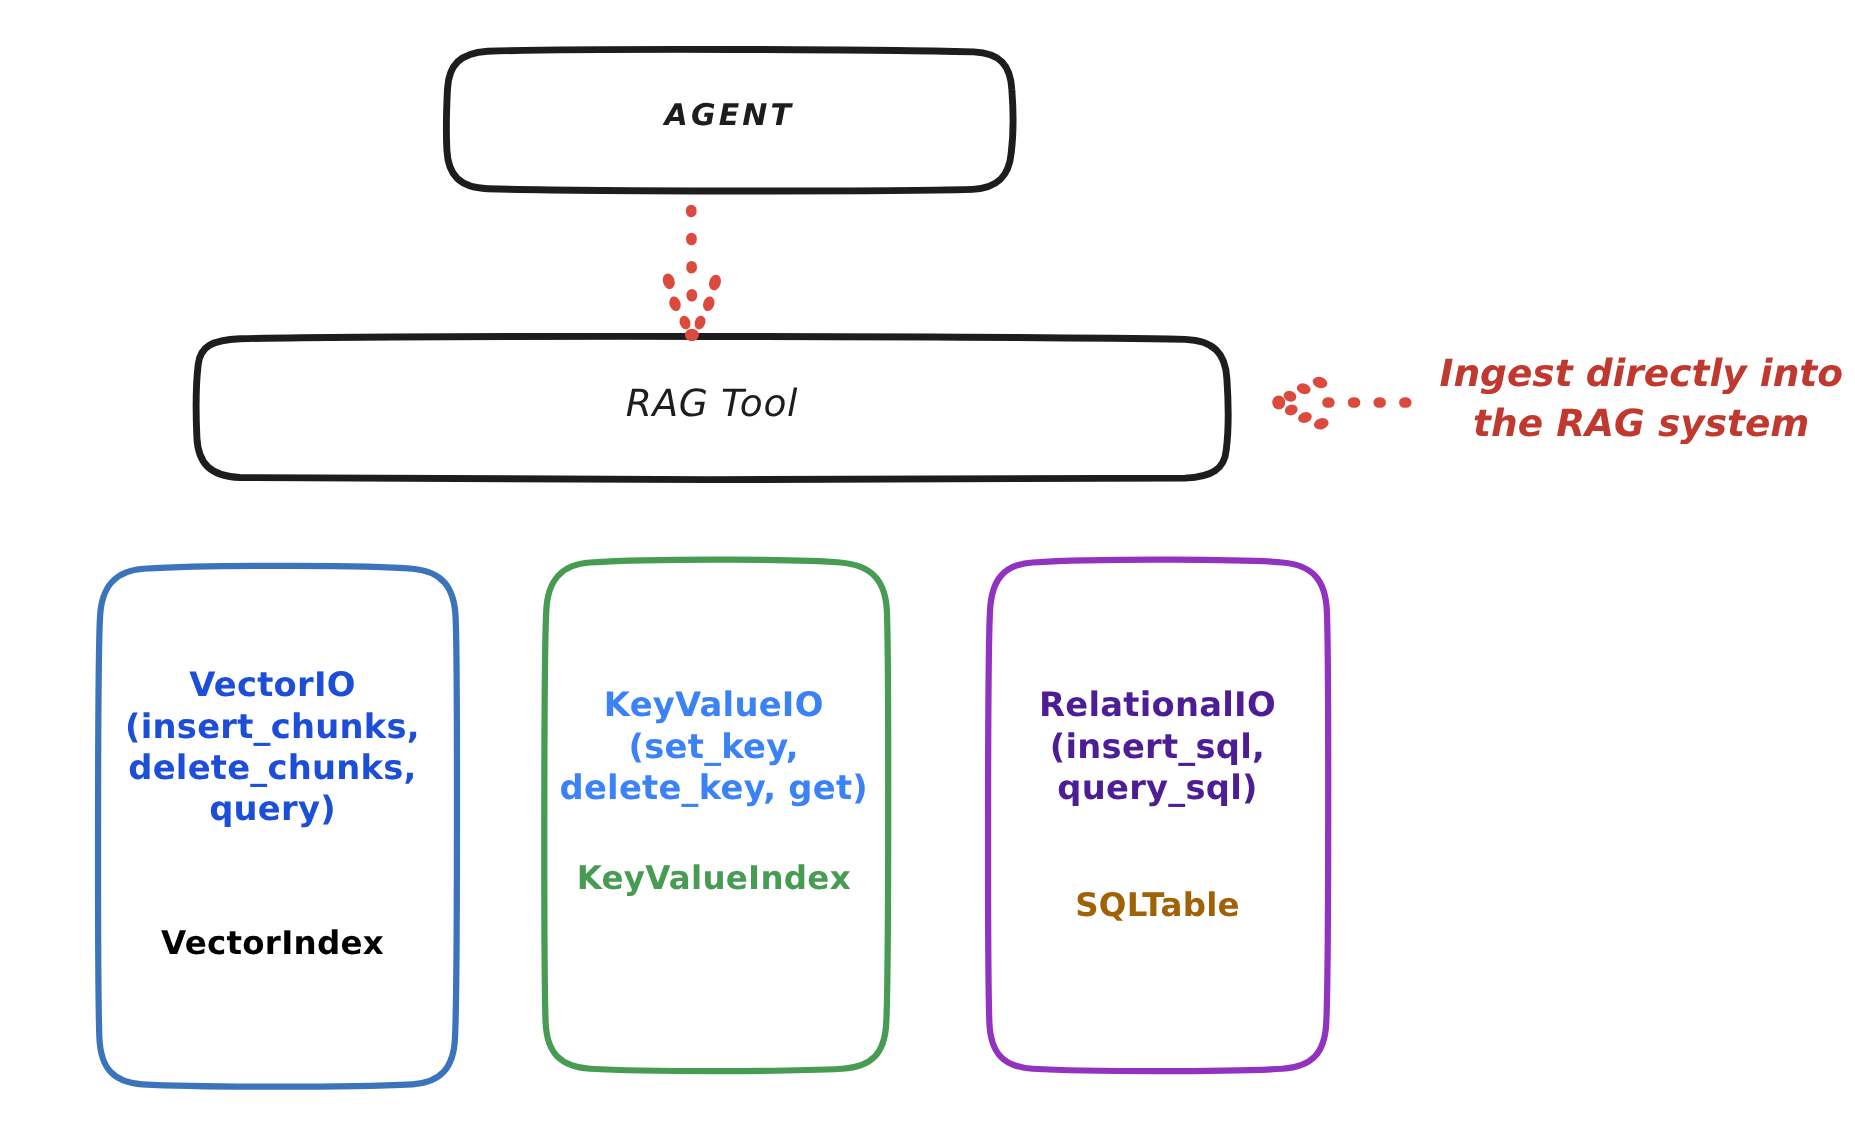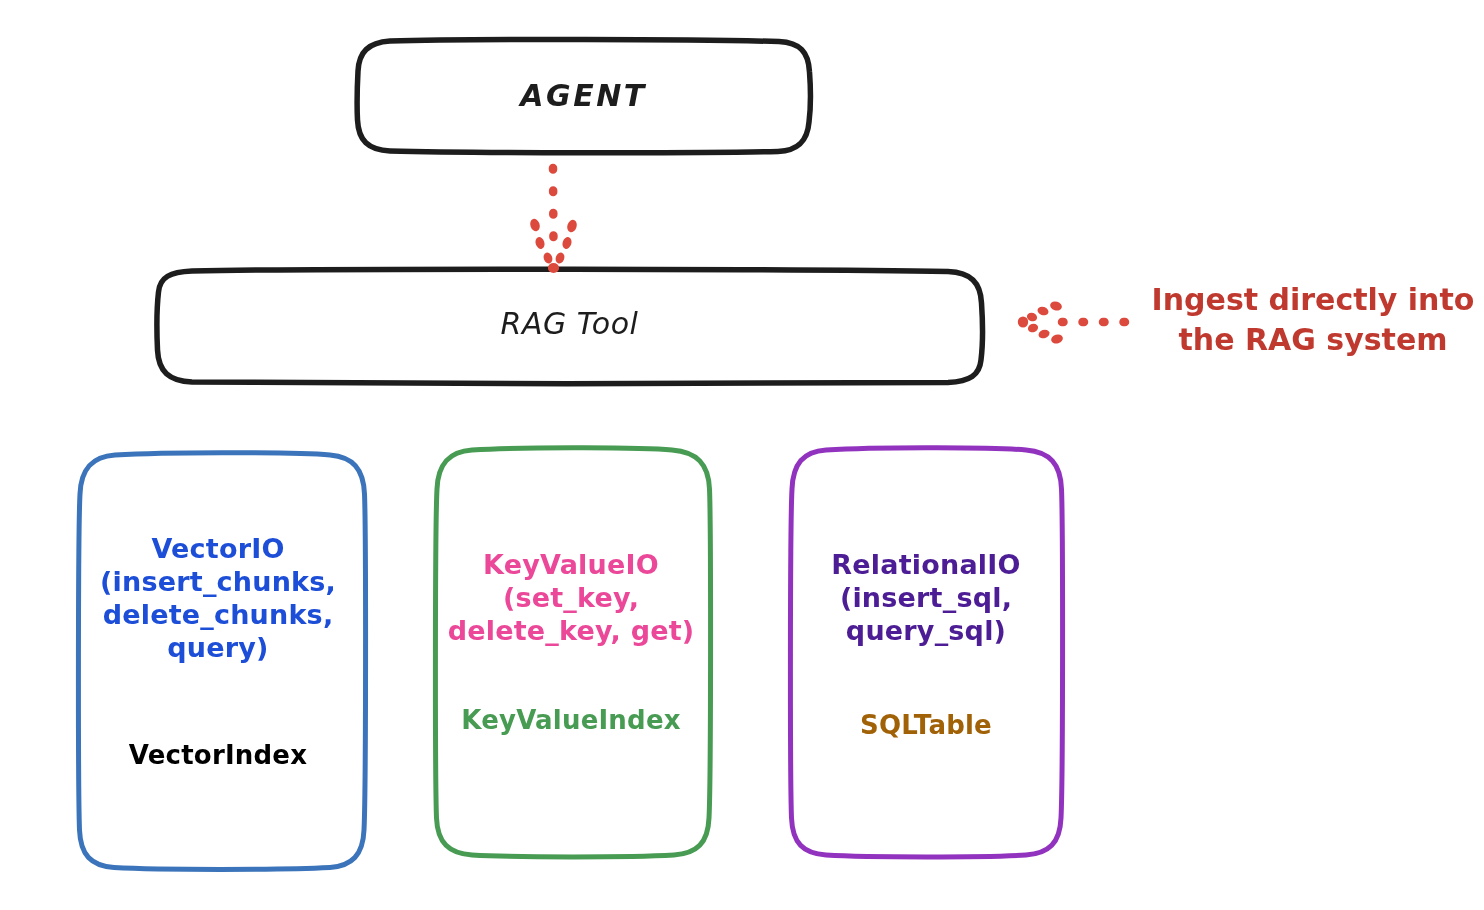--- a/index.html
+++ b/index.html
@@ -30,21 +30,21 @@
     white-space: pre-line;
     pointer-events: none;
     font-family: "DejaVu Sans", sans-serif;
   }
 
   
   #agent-label {
     left: 357px;
     top: 78px;
     width: 453px;
-    font-size: 30px;
+    font-size: 24px;
     font-style: italic;
     font-weight: 600;
     letter-spacing: 2.5px;
     color: #1d1d1d;
   }
 
   
   #rag-label {
     left: 157px;
     top: 306px;
@@ -64,38 +64,39 @@
   }
   .store-index {
     font-size: 26px;
     font-weight: 600;
     letter-spacing: 0.2px;
   }
 
   #vector-api   { left: 72px;  top: 533px; width: 292px; color: #1d4ed8; }
   #vector-index { left: 72px;  top: 740px; width: 292px; color: #000000; }
 
-  #kv-api       { left: 430px; top: 549px; width: 282px; color: #ec4899; }
-  #kv-index     { left: 430px; top: 705px; width: 282px; color: #489b52; }
+  #kv-api       { left: 430px; top: 549px; width: 282px; color: #3b82f6; }
+  #kv-index     { left: 430px; top: 688px; width: 282px; color: #489b52; }
 
   #rel-api      { left: 790px; top: 549px; width: 272px; color: #4c1d95; }
   #rel-index    { left: 790px; top: 710px; width: 272px; color: #a16207; }
 
   
   #ingest-note {
     position: absolute;
     left: 1148px;
     top: 280px;
     width: 330px;
     font-size: 30px;
     font-weight: 600;
     line-height: 1.32;
     color: #c0392f;
     text-align: center;
     white-space: pre-line;
+    font-style: italic;
     pointer-events: none;
   }
 </style>
 </head>
 <body>
 
 <svg id="canvas" viewBox="0 0 1484 910" xmlns="http://www.w3.org/2000/svg">
 
   <g>
     <path fill="#ffffff" stroke="#1d1d1d" stroke-width="5.5" stroke-linecap="round" stroke-linejoin="round" d="M 390,41

